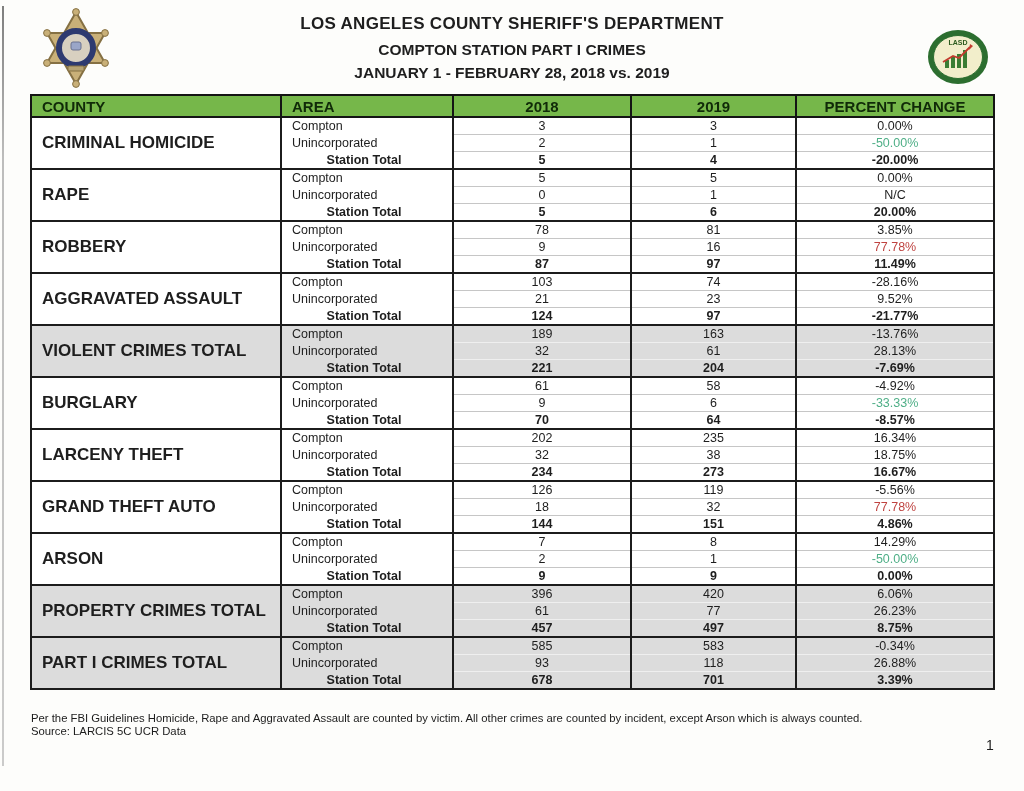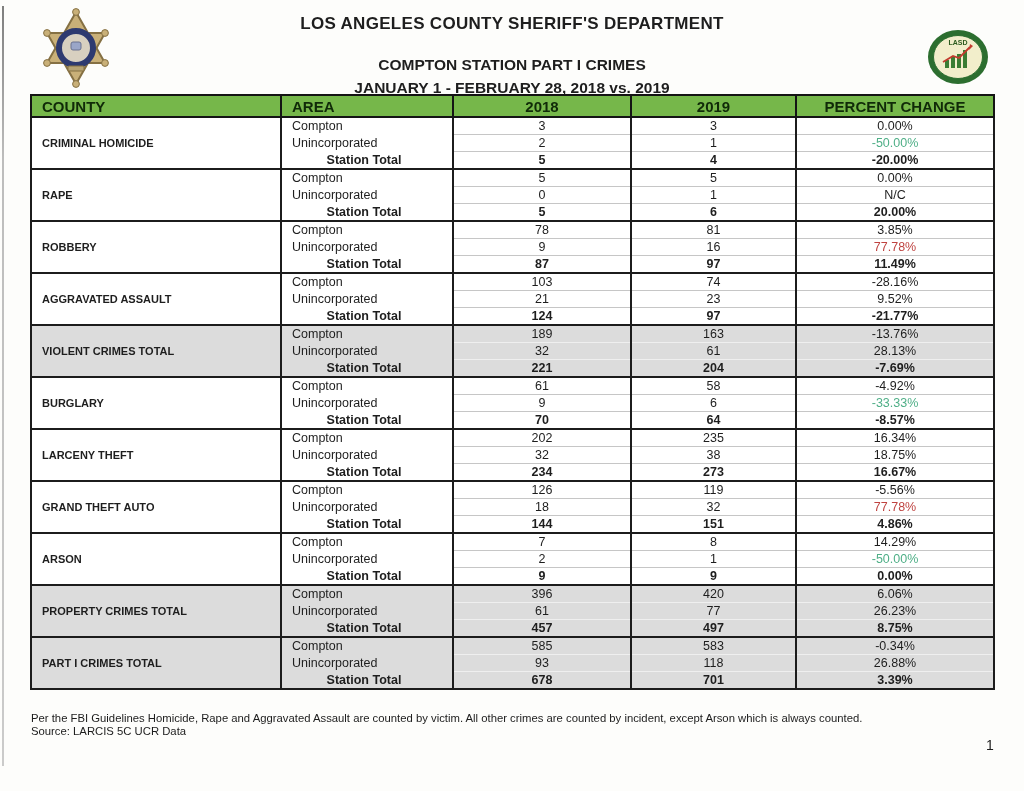--- a/index.html
+++ b/index.html
@@ -10,42 +10,42 @@
   }
   .scan-edge{
     position:absolute;left:2px;top:6px;width:2px;height:760px;
     background:linear-gradient(#3a3a3a,#9a9a9a 20%,#b0b0b0);
     opacity:.65;
   }
   
   .doc-header{position:relative;height:76px;}
   .titles{text-align:center;padding-top:14px;}
   .t1{font-size:17px;font-weight:bold;letter-spacing:.3px;}
-  .t2{font-size:15.5px;font-weight:bold;margin-top:22px;}
+  .t2{font-size:15.5px;font-weight:bold;margin-top:7px;}
   .t3{font-size:15.5px;font-weight:bold;margin-top:5px;}
   .badge{position:absolute;left:38px;top:8px;}
   .seal{position:absolute;left:926px;top:28px;}
   
   table.crime-table{
     position:absolute;left:30px;top:94px;width:963px;
     border-collapse:collapse;table-layout:fixed;background:#fff;
     border:2px solid #141414;
   }
   .crime-table th{
     background:#76b74a;border:2px solid #141414;color:#102a08;
     font-size:15px;font-weight:bold;height:18px;padding:1px 8px;
   }
   .crime-table th.left{text-align:left;padding-left:10px;}
   .crime-table td{
     border-left:2px solid #1c1c1c;border-right:2px solid #1c1c1c;
     height:16px;line-height:16px;font-size:12.5px;padding:0 6px;
     white-space:nowrap;overflow:hidden;
   }
   .crime-table tbody{border-top:2px solid #1c1c1c;border-bottom:2px solid #1c1c1c;}
-  td.crime{font-size:11px;font-weight:bold;padding-left:10px;text-align:left;margin-top:6px;}
+  td.crime{font-size:17px;font-weight:bold;padding-left:10px;text-align:left;margin-top:6px;}
   td.area{text-align:left;padding-left:10px;}
   td.num,td.pct{text-align:center;}
   td.thin{border-top:1px solid #c6c6c6;}
   tr.total-row td{font-weight:bold;}
   tr.total-row td.area{text-align:center;padding-left:0;}
   tbody.total td{background:#dcdcdc;}
   tbody.total td.thin{border-top-color:#efefef;}
   td.pct.green{color:#4faf87;}
   td.pct.red{color:#bf4340;}
   

